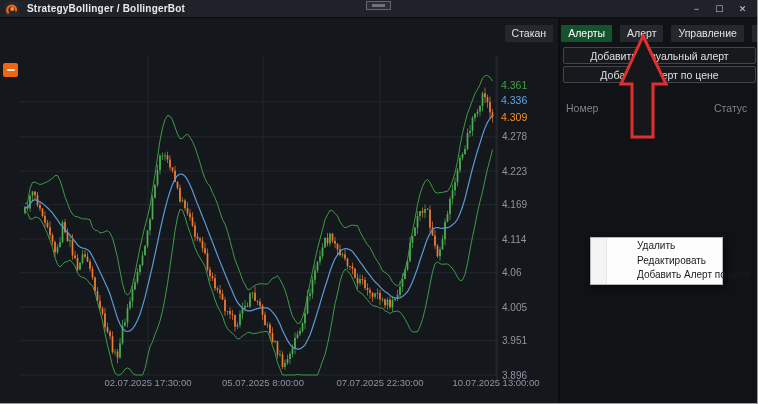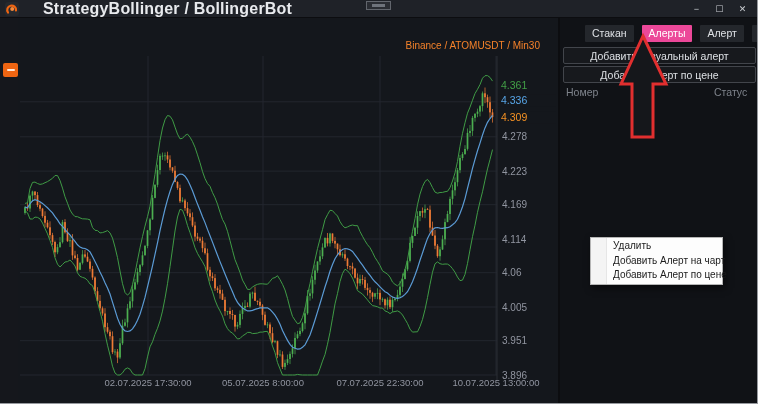--- a/index.html
+++ b/index.html
@@ -4,21 +4,21 @@
 <style>
   * { margin:0; padding:0; box-sizing:border-box; }
   body { background:#0b0c0e; font-family:"Liberation Sans", sans-serif; }
   .window { position:relative; width:758px; height:404px; background:#121418; overflow:hidden;
             border-right:1px solid #96999e; border-bottom:1px solid #96999e; }
 
   
   .titlebar { position:absolute; left:0; top:0; width:758px; height:18px; background:#1f2228;
               display:flex; align-items:center; border-bottom:1px solid #0c0d10; }
   .logo { width:14px; height:14px; margin-left:5px; display:inline-flex; }
-  .title { color:#e8eaed; font-size:16px; font-weight:bold; margin-left:24px; letter-spacing:.2px; }
+  .title { color:#e8eaed; font-size:10px; font-weight:bold; margin-left:8px; letter-spacing:.2px; }
   .tabpreview { position:absolute; left:366px; top:1px; width:25px; height:9px;
                 border:1px solid #62666d; background:#2a2d33; display:flex; align-items:center; justify-content:center; }
   .tabpreview .dash { width:13px; height:3px; background:#6e737b; }
   .wincontrols { position:absolute; right:4px; top:0; height:18px; display:flex; }
   .winbtn { width:23px; height:18px; color:#c9ccd1; font-size:9px; line-height:18px; text-align:center; cursor:default; }
 
   
   .strategy-tab { position:absolute; left:22px; top:23px; height:15px; padding:0 7px; background:#ef6512;
                   color:#fff; font-size:9.5px; line-height:15px; border-radius:1px; }
 
@@ -33,38 +33,38 @@
   .symbol-header { position:absolute; left:0; top:22px; width:522px; text-align:right; color:#f5822a; font-size:10px; }
   #chart-svg { position:absolute; left:0; top:32px; }
 
   .vdivider { position:absolute; left:558px; top:18px; width:2px; height:386px; background:#0c0d10; }
 
   
   .right-panel { position:absolute; left:560px; top:18px; width:198px; height:386px; background:#101216; }
   .panel-tabs { position:absolute; left:16px; top:7px; width:196px; display:flex; justify-content:flex-end; gap:8px; }
   .ptab { height:17px; padding:0 7px; background:#24272c; color:#dfe2e6; font-size:10.5px; line-height:17px;
           border-radius:1px; white-space:nowrap; }
-  .ptab.active { background:#ec4899; color:#fff;text-align:right; }
+  .ptab.active { background:#14532d; color:#fff;text-align:right; }
   .panel-btn { display:block; position:absolute; left:3px; width:193px; height:17px; background:#17191d;
                border:1px solid #42454b; border-radius:2px; color:#dde0e4; font-size:10.5px;
                font-family:"Liberation Sans", sans-serif; text-align:center; }
   .panel-btn.b1 { top:29px; } .panel-btn.b2 { top:48px; }
   .alert-table-head { position:absolute; left:0; top:68px; width:196px; height:14px; color:#7e838b; font-size:10.5px; }
-  .alert-table-head .th { position:absolute; top:0;text-align:center; }
+  .alert-table-head .th { position:absolute; top:16px;text-align:center; }
   .th1 { left:6px; } .th2 { left:77px; } .th3 { left:136px;margin-left:18px; }
 
   
   .arrow-overlay { position:absolute; left:615px; top:30px; }
 
   
   .context-menu { position:absolute; left:590px; top:237px; width:133px; background:#fdfdfd;
                   border:1px solid #b5b5b5; box-shadow:2px 3px 7px rgba(0,0,0,.55); padding:1px 0; }
   .menu-gutter { position:absolute; left:0; top:0; bottom:0; width:16px; background:#f4f4f4; border-right:1px solid #e6e6e6; }
   .menu-item { position:relative; padding:0 4px 0 22px; height:14.5px; line-height:14.5px; color:#1b1b1b;
-               font-size:10px; white-space:nowrap; }
+               font-size:10px; white-space:nowrap;margin-left:24px; }
 </style>
 </head>
 <body>
 
 <div class="window">
 
   <div class="titlebar">
     <span class="logo">
       <svg width="14" height="14" viewBox="0 0 14 14">
         <rect x="0" y="0" width="14" height="14" rx="3" fill="#26292e"></rect>
@@ -85,21 +85,20 @@
 
   <div class="strategy-tab">BollingerBot</div>
 
   <div class="left-rail">
     <button class="rail-btn">
       <span class="rail-dash"></span>
     </button>
   </div>
 
   <div class="chart-area">
-    <div class="symbol-header">Binance / ATOMUSDT / Min30</div>
     <svg id="chart-svg" width="540" height="348">
         <line x1="2" y1="86.8" x2="479" y2="86.8" stroke="#23272e" stroke-width="1"></line>
         <line x1="2" y1="121.1" x2="479" y2="121.1" stroke="#23272e" stroke-width="1"></line>
         <line x1="2" y1="154.7" x2="479" y2="154.7" stroke="#23272e" stroke-width="1"></line>
         <line x1="2" y1="189.0" x2="479" y2="189.0" stroke="#23272e" stroke-width="1"></line>
         <line x1="2" y1="222.7" x2="479" y2="222.7" stroke="#23272e" stroke-width="1"></line>
         <line x1="2" y1="257.0" x2="479" y2="257.0" stroke="#23272e" stroke-width="1"></line>
         <line x1="2" y1="290.7" x2="479" y2="290.7" stroke="#23272e" stroke-width="1"></line>
         <line x1="2" y1="325.0" x2="479" y2="325.0" stroke="#23272e" stroke-width="1"></line>
         <line x1="2" y1="51.8" x2="479" y2="51.8" stroke="#23272e" stroke-width="1"></line>
@@ -508,35 +507,36 @@
       </svg>
   </div>
 
   <div class="vdivider"></div>
 
   <div class="right-panel">
     <div class="panel-tabs" id="panel-tabs">
         <div class="ptab">Стакан</div>
         <div class="ptab active">Алерты</div>
         <div class="ptab">Алерт</div>
+        <div class="ptab">Управление</div>
         <div class="ptab">&gt;</div>
       </div>
     <button class="panel-btn b1">Добавить визуальный алерт</button>
     <button class="panel-btn b2">Добавить алерт по цене</button>
     <div class="alert-table-head">
       <span class="th th1">Номер</span>
       <span class="th th2">Тип</span>
       <span class="th th3">Статус</span>
     </div>
   </div>
 
   <svg class="arrow-overlay" width="60" height="115">
     <polygon id="arrow-poly" points="28,6 51,54 38,54 38,107 17,107 17,54 6,54" stroke-width="3" stroke-linejoin="miter" stroke="#e12f2f" fill="#15171b"></polygon>
   </svg>
 
   <div class="context-menu" id="ctx-menu">
     <div class="menu-gutter"></div>
   <div class="menu-item">Удалить</div>
-      <div class="menu-item">Добавить Алерт на чарт</div>
+      <div class="menu-item">Редактировать</div>
       <div class="menu-item">Добавить Алерт по цене</div>
     </div>
 
 </div>
 
 </body></html>

